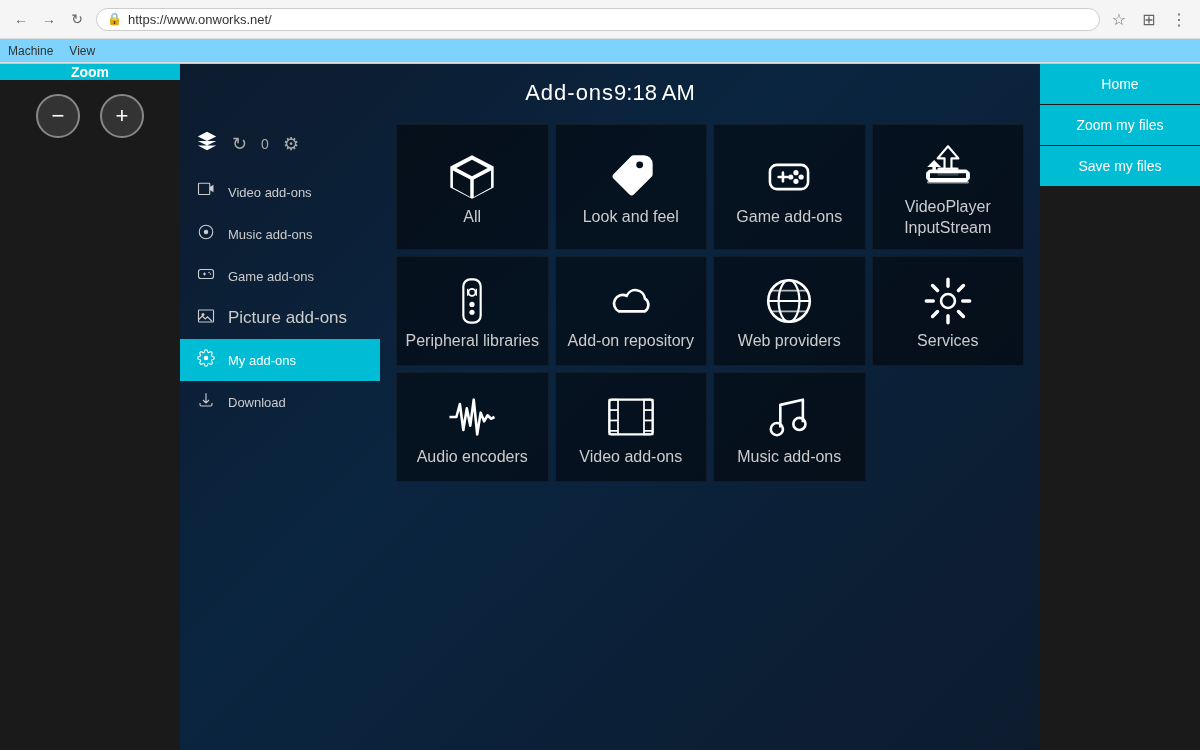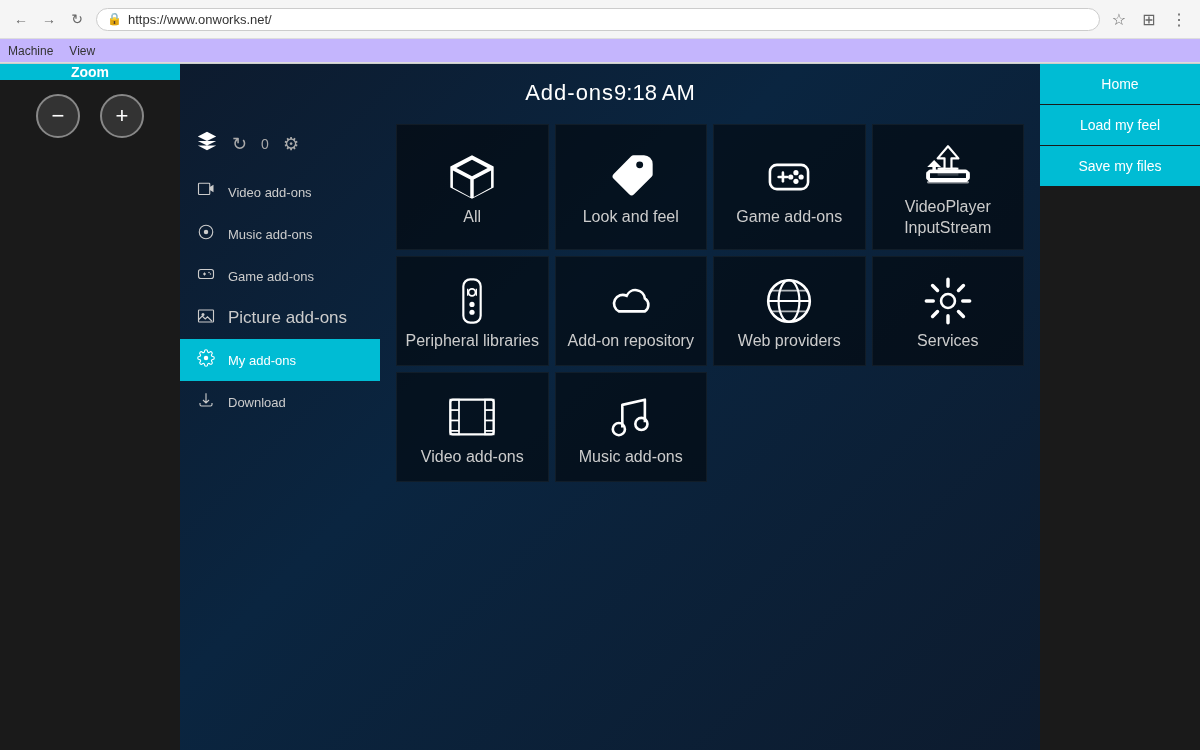--- a/index.html
+++ b/index.html
@@ -9,21 +9,21 @@
     .browser-chrome { background: #f0f0f0; border-bottom: 1px solid #ccc; }
     .browser-toolbar { display: flex; align-items: center; padding: 6px 8px; gap: 6px; background: #f5f5f5; border-bottom: 1px solid #ddd; }
     .nav-buttons { display: flex; gap: 2px; }
     .nav-btn { width: 26px; height: 26px; border: none; background: transparent; cursor: pointer; border-radius: 50%; display: flex; align-items: center; justify-content: center; color: #666; font-size: 14px; }
     .address-bar-container { flex: 1; display: flex; align-items: center; background: white; border: 1px solid #ccc; border-radius: 13px; padding: 3px 10px; gap: 6px; }
     .address-bar { border: none; outline: none; flex: 1; font-size: 13px; color: #333; }
     .address-icon { color: #4caf50; font-size: 12px; }
     .toolbar-icons { display: flex; gap: 4px; }
     .toolbar-icon-btn { width: 26px; height: 26px; border: none; background: transparent; cursor: pointer; border-radius: 50%; display: flex; align-items: center; justify-content: center; color: #666; font-size: 16px; }
 
-    .menu-bar { display: flex; align-items: center; padding: 2px 8px; font-size: 12px; color: #333; gap: 16px; background: #c4b5fd; border-bottom: 1px solid #ddd; height: 24px; }
+    .menu-bar { display: flex; align-items: center; padding: 2px 8px; font-size: 12px; color: #333; gap: 16px; background: #7dd3fc; border-bottom: 1px solid #ddd; height: 24px; }
     .menu-item { cursor: pointer; }
 
     
     .main-layout { display: flex; height: calc(750px - 58px); }
 
     
     .zoom-panel { width: 180px; background: #1a1a1a; padding: 0; flex-shrink: 0; }
     .zoom-header { background: #00bcd4; text-align: center; font-size: 14px; color: white; font-weight: bold; }
     .zoom-controls { display: flex; justify-content: center; gap: 20px; padding: 14px; }
     .zoom-btn { width: 44px; height: 44px; border-radius: 50%; border: 2px solid #888; background: #333; color: white; font-size: 22px; cursor: pointer; display: flex; align-items: center; justify-content: center; }
@@ -237,20 +237,26 @@
             </div>
             <div class="grid-tile">
               <div><svg width="52" height="52" viewBox="0 0 60 60" fill="white">
                   <circle cx="30" cy="30" r="8" fill="none" stroke="white" stroke-width="3"></circle>
                   <path d="M30 5v8M30 47v8M5 30h8M47 30h8M12.2 12.2l5.7 5.7M42.1 42.1l5.7 5.7M47.8 12.2l-5.7 5.7M17.9 42.1l-5.7 5.7" stroke="white" stroke-width="4" stroke-linecap="round"></path>
                 </svg></div>
               <div class="grid-tile-label">Services</div>
             </div>
             <div class="grid-tile">
               <div><svg width="52" height="52" viewBox="0 0 60 60" fill="white">
+                  <polyline points="4,30 12,30 16,15 20,45 24,20 28,40 32,10 36,50 40,25 44,35 48,28 52,32 56,30" fill="none" stroke="white" stroke-width="3" stroke-linejoin="round"></polyline>
+                </svg></div>
+              <div class="grid-tile-label">Audio encoders</div>
+            </div>
+            <div class="grid-tile">
+              <div><svg width="52" height="52" viewBox="0 0 60 60" fill="white">
                   <rect x="5" y="10" width="50" height="40" rx="3" fill="none" stroke="white" stroke-width="2.5"></rect>
                   <rect x="5" y="10" width="10" height="40" fill="none" stroke="white" stroke-width="2"></rect>
                   <rect x="45" y="10" width="10" height="40" fill="none" stroke="white" stroke-width="2"></rect>
                   <line x1="5" y1="22" x2="15" y2="22" stroke="white" stroke-width="2"></line>
                   <line x1="5" y1="34" x2="15" y2="34" stroke="white" stroke-width="2"></line>
                   <line x1="5" y1="46" x2="15" y2="46" stroke="white" stroke-width="2"></line>
                   <line x1="45" y1="22" x2="55" y2="22" stroke="white" stroke-width="2"></line>
                   <line x1="45" y1="34" x2="55" y2="34" stroke="white" stroke-width="2"></line>
                   <line x1="45" y1="46" x2="55" y2="46" stroke="white" stroke-width="2"></line>
                 </svg></div>
@@ -264,17 +270,17 @@
                 </svg></div>
               <div class="grid-tile-label">Music add-ons</div>
             </div>
           </div>
       </div>
     </div>
   </div>
 
   <div class="right-panel">
     <button class="right-btn">Home</button>
-    <button class="right-btn">Load my feel</button>
+    <button class="right-btn">Zoom my files</button>
     <button class="right-btn">Save my files</button>
   </div>
 
 </div>
 
 </body></html>

